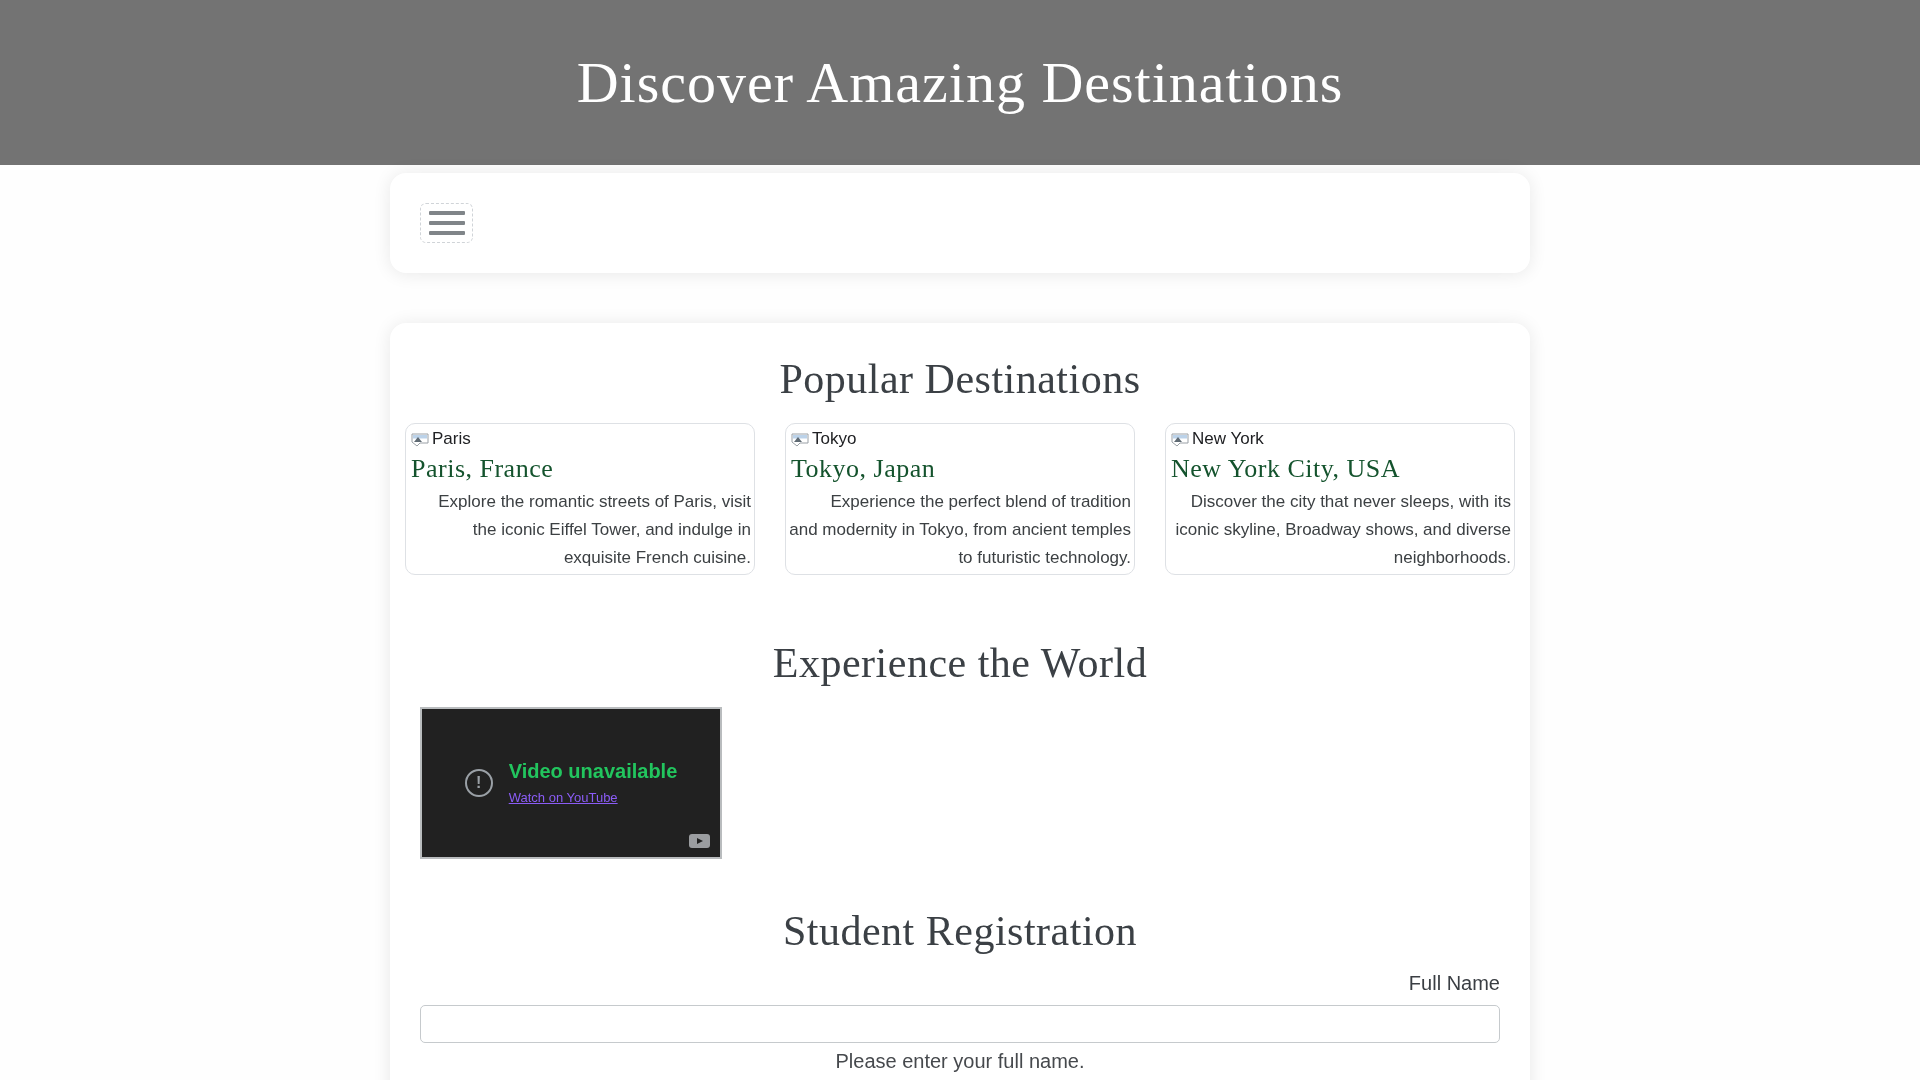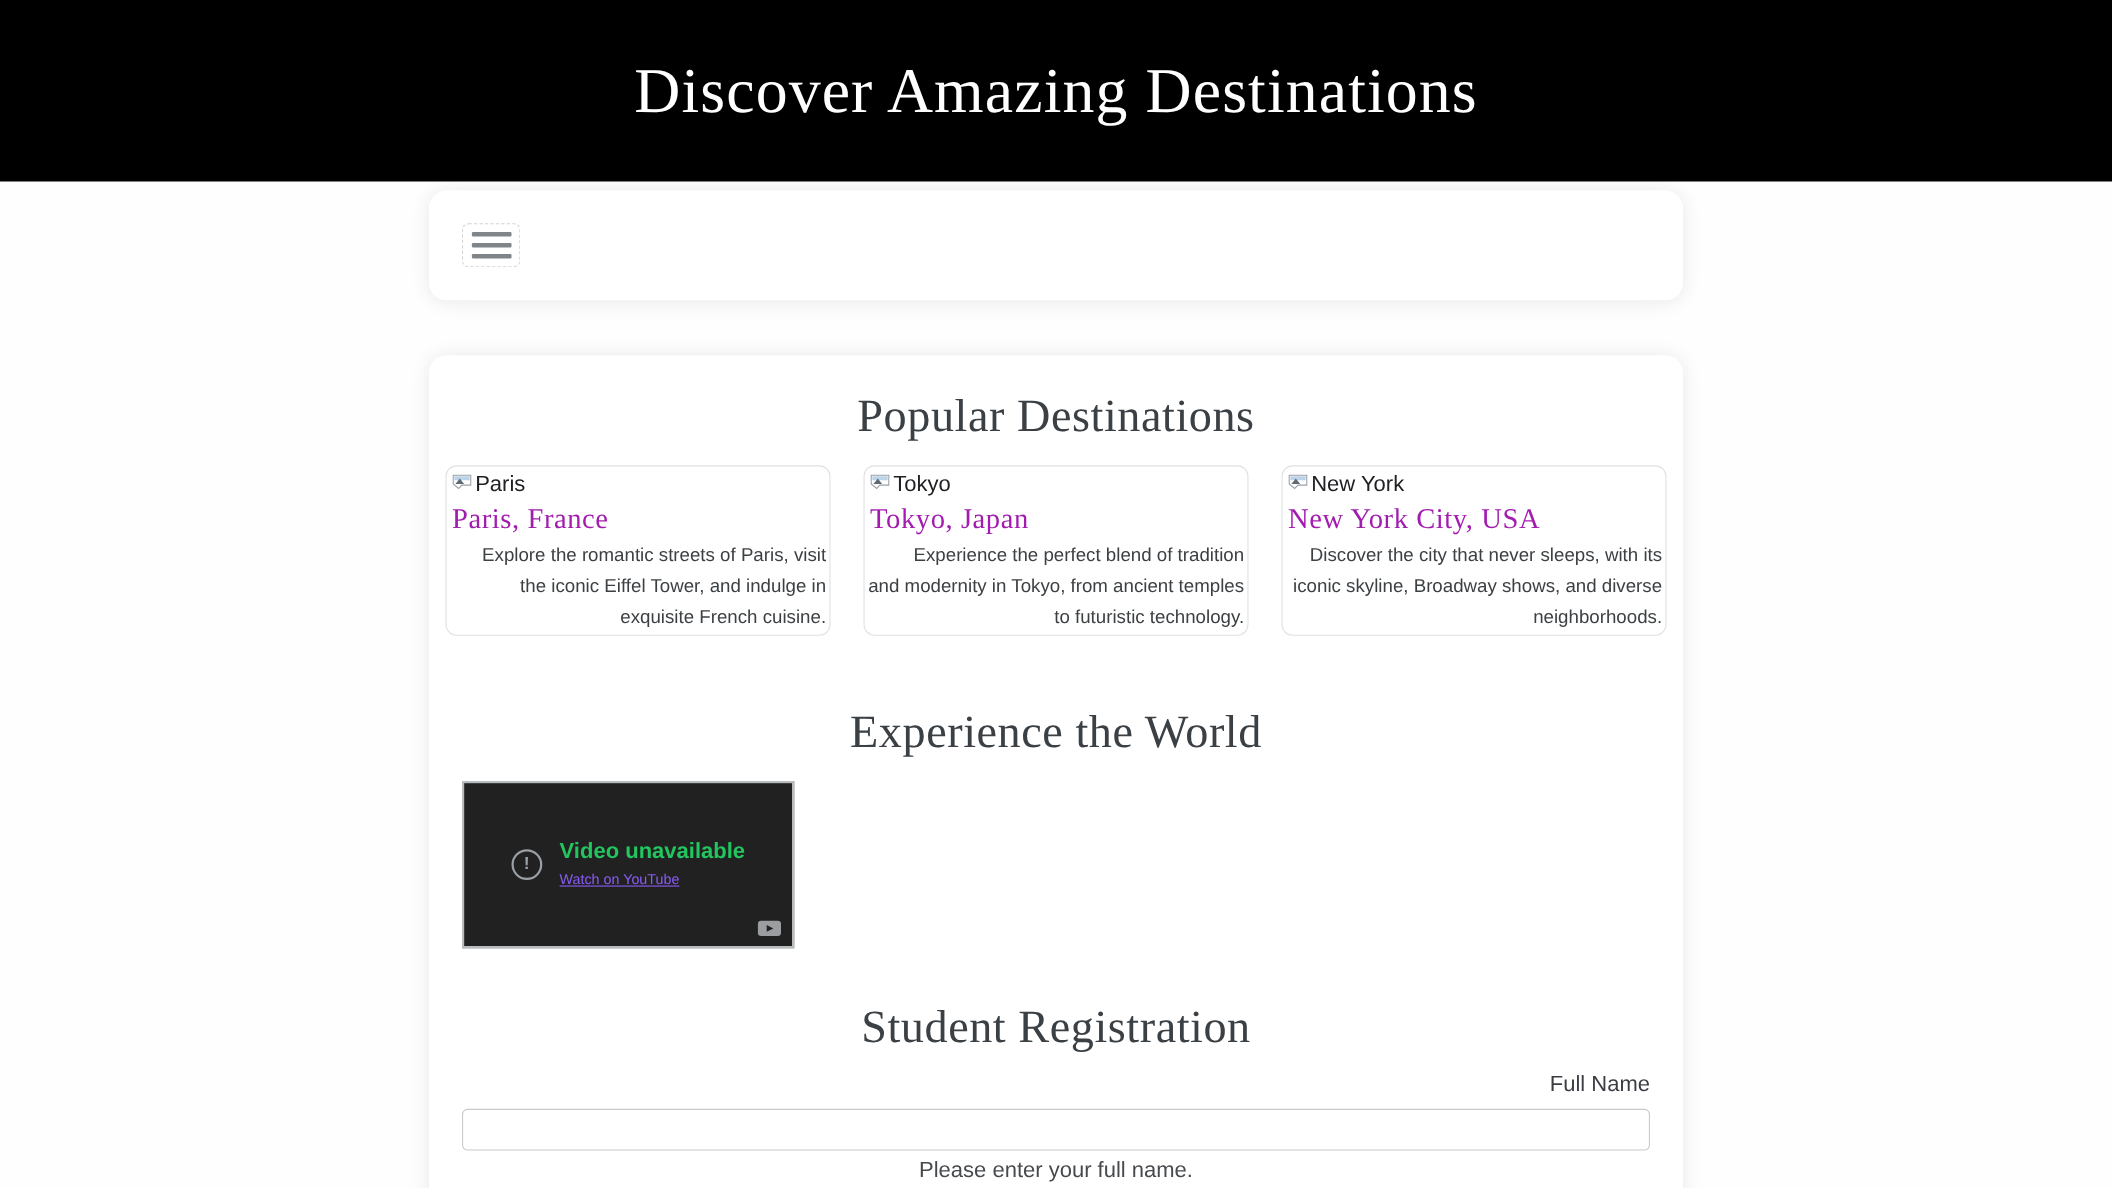--- a/index.html
+++ b/index.html
@@ -5,21 +5,21 @@
   * { box-sizing: border-box; }
   html,body { margin:0; padding:0; }
   body {
     width:1920px; height:1080px; overflow:hidden;
     background:#fefefe;
     font-family:"Liberation Sans", sans-serif;
     color:#3c4043;
   }
   
   .hero {
-    height:165px; background:#000000;
+    height:165px; background:#737373;
     display:flex; align-items:center; justify-content:center;
   }
   .hero h1 {
     margin:0; font-family:"Liberation Serif", serif; font-weight:400;
     font-size:58px; letter-spacing:1px; color:#ffffff;
   }
   
   .shell {
     width:1140px; margin:0 auto; background:#ffffff;
     border-radius:16px; box-shadow:0 1px 18px rgba(0,0,0,0.09);
@@ -39,27 +39,27 @@
     margin:0; text-align:center;
     font-family:"Liberation Serif", serif; font-weight:400;
     font-size:42px; color:#3b4045; letter-spacing:0.5px;
   }
   
   .cards-row { display:flex; gap:30px; margin:20px -15px 0; }
   .dest-card {
     flex:1; background:#fff; border:1px solid #dee1e5; border-radius:10px;
     padding:3px 3px 0;
   }
-  .alt-row { display:flex; align-items:flex-start; gap:3px; padding:2px 0 0 2px;
-             font-size:20px; color:#202124; }
+  .alt-row { display:flex; align-items:flex-end; gap:3px; padding:2px 0 0 2px;
+             font-size:17px; color:#202124; }
   .alt-row svg { display:block; }
   .dest-title {
     margin:5px 0 4px; padding-left:2px;
     font-family:"Liberation Serif", serif; font-weight:400;
-    font-size:26px; color:#a21caf; letter-spacing:0.5px;
+    font-size:26px; color:#14532d; letter-spacing:0.5px;
   }
   .dest-desc {
     margin:0 0 2px; font-size:17px; line-height:28px; color:#3c4043;
     text-indent:18px;
     text-align:right;
   }
   
   .sec-experience { margin-top:64px; }
   .video-frame {
     margin-top:20px; width:302px; height:152px;

